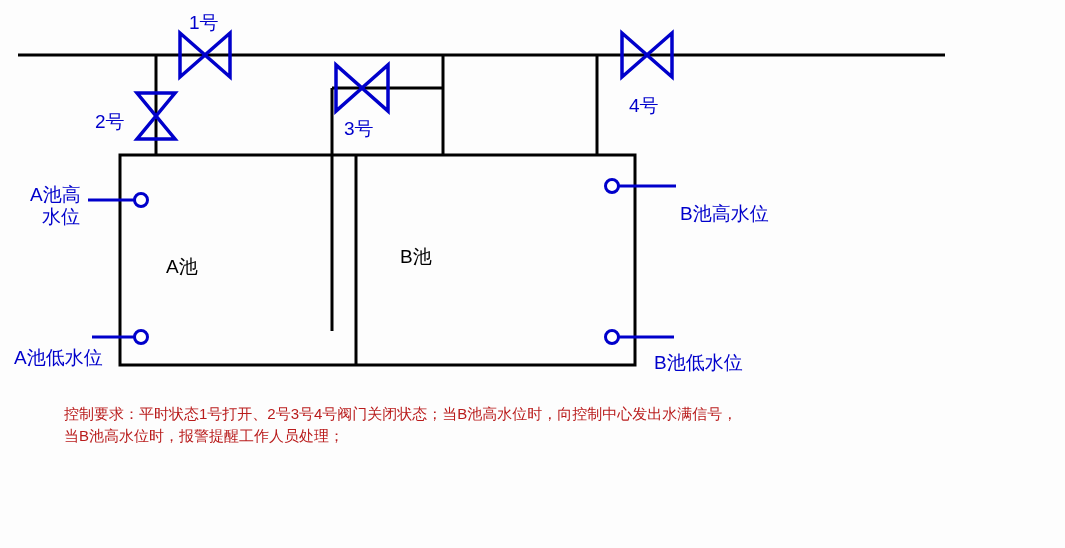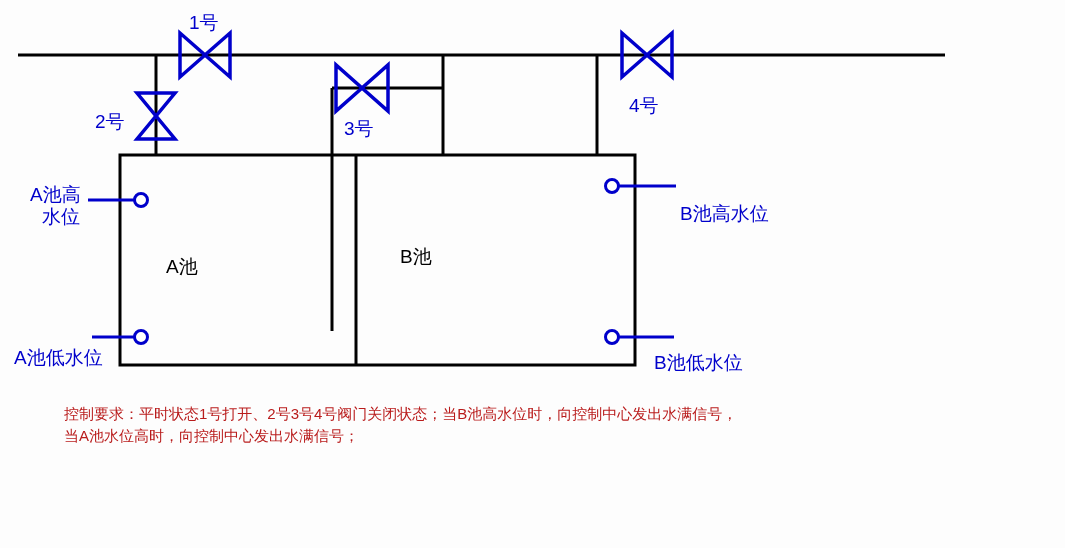--- a/index.html
+++ b/index.html
@@ -127,16 +127,16 @@
 
     <g>
       <circle class="sensor-dot" cx="612" cy="337" r="6.5"></circle>
       <line class="sensor-line" x1="619" y1="337" x2="674" y2="337"></line>
       <text class="blue-label" x="654" y="369">B池低水位</text>
     </g>
   </svg>
 
   <div id="notes">
     <div>控制要求：平时状态1号打开、2号3号4号阀门关闭状态；当B池高水位时，向控制中心发出水满信号，</div>
-    <div>当A池水位高时，向控制中心发出水满信号；</div>
+    <div>当B池高水位时，报警提醒工作人员处理；</div>
   </div>
 
 </div>
 
 </body></html>

